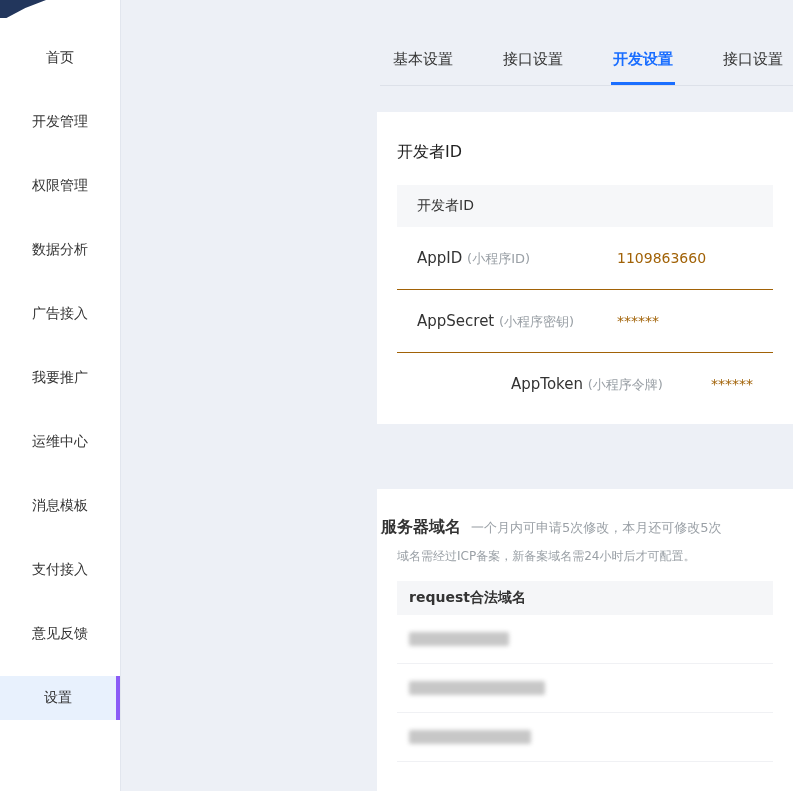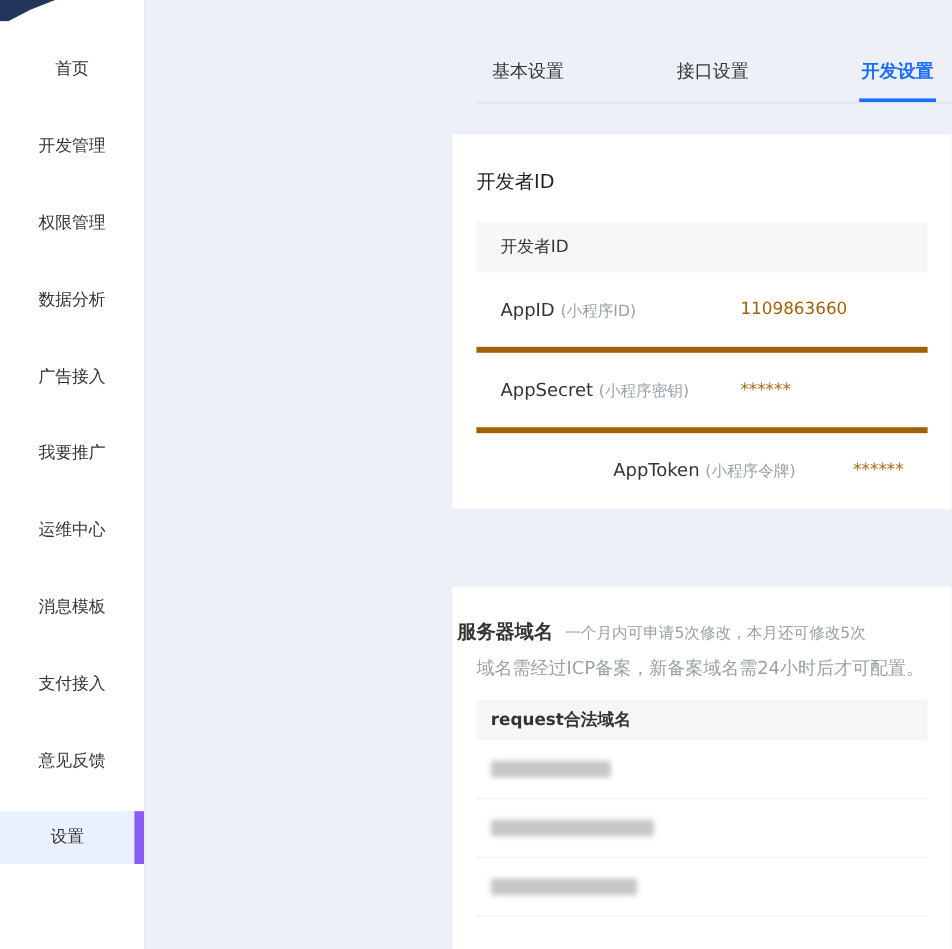--- a/index.html
+++ b/index.html
@@ -10,45 +10,45 @@
   }
   
   .sidebar{position:absolute;left:0;top:0;width:120px;height:791px;background:#fff;border-right:1px solid #e2e6ee;z-index:2;}
   .logo-frag{position:absolute;left:0;top:0;width:46px;height:18px;background:#22365c;
     clip-path:polygon(0 0,100% 0,55% 45%,14% 100%,0 100%);}
   .scroll-track{position:absolute;left:114px;top:0;width:7px;height:791px;}
   .scroll-thumb{position:absolute;left:0;top:0;width:6px;height:35px;background:#7d838d;border-radius:3px;}
   .menu{position:absolute;top:26px;left:0;width:120px;}
   .menu-item{height:64px;display:flex;align-items:center;justify-content:center;
     font-size:14px;color:#333;cursor:pointer;white-space:nowrap;}
-  .menu-item.active{height:44px;margin:10px 0;background:#e8f1fd;border-right:8px solid #8b5cf6;}
+  .menu-item.active{height:44px;margin:10px 0;background:#e8f1fd;border-right:4px solid #8b5cf6;}
   
-  .tabbar{position:absolute;left:397px;top:36px;right:0;height:49px;border-bottom:1px solid #dde1e9;
-    display:flex;align-items:flex-end;background:transparent;gap:44px;}
+  .tabbar{position:absolute;left:380px;top:36px;right:0;height:49px;border-bottom:1px solid #dde1e9;
+    display:flex;align-items:flex-end;background:transparent;}
   .tab{font-size:15px;color:#333;margin-right:46px;height:48px;line-height:44px;cursor:pointer;
     padding:0 2px;border-bottom:3px solid transparent;box-sizing:border-box;white-space:nowrap;}
   .tab:first-child{margin-left:11px;}
   .tab.active{color:#1a6eff;font-weight:bold;border-bottom-color:#1a6eff;}
   
   .card{position:absolute;left:377px;right:0;background:#fff;}
   .card1{top:112px;height:312px;}
   .card2{top:489px;height:302px;overflow:hidden;}
   .card-title{font-size:16px;color:#1f1f1f;padding:30px 20px 22px;}
   .table{margin:0 20px;}
   .thead{height:42px;background:#f6f7f9;display:flex;align-items:center;padding:0 20px;font-size:14px;color:#333;}
-  .trow{height:62px;display:flex;align-items:center;padding:0 20px;border-bottom:5px solid #a16207;font-size:14px;}
+  .trow{height:62px;display:flex;align-items:center;padding:0 20px;border-bottom:1px solid #a16207;font-size:14px;}
   .trow:last-child{border-bottom:none;justify-content:flex-end;}
   .tlabel{width:200px;color:#333;font-size:15px;flex:0 0 200px;}
   .tnote{color:#9aa0a6;font-size:13px;font-weight:normal;}
   .tvalue{color:#a16207;font-size:14px;}
   
   .card2-head{padding:28px 4px 0;display:flex;align-items:baseline;gap:10px;}
   .card2-title{font-size:16px;font-weight:bold;color:#333;}
   .card2-sub{font-size:13px;color:#9aa0a6;}
-  .card2-note{padding:10px 20px 16px;font-size:15px;color:#9aa0a6;}
+  .card2-note{padding:10px 20px 16px;font-size:12px;color:#9aa0a6;}
   .dhead{margin:0 20px;height:34px;background:#f5f6f8;display:flex;align-items:center;
     padding:0 12px;font-weight:bold;font-size:14px;color:#333;}
   .drow{margin:0 20px;height:48px;display:flex;align-items:center;padding:0 12px;border-bottom:1px solid #f0f1f4;}
   .redact{height:14px;background:#c7c7c7;border-radius:2px;filter:blur(2px);}
 </style>
 </head>
 <body>
 
 <div class="sidebar">
   <div class="logo-frag"></div>

